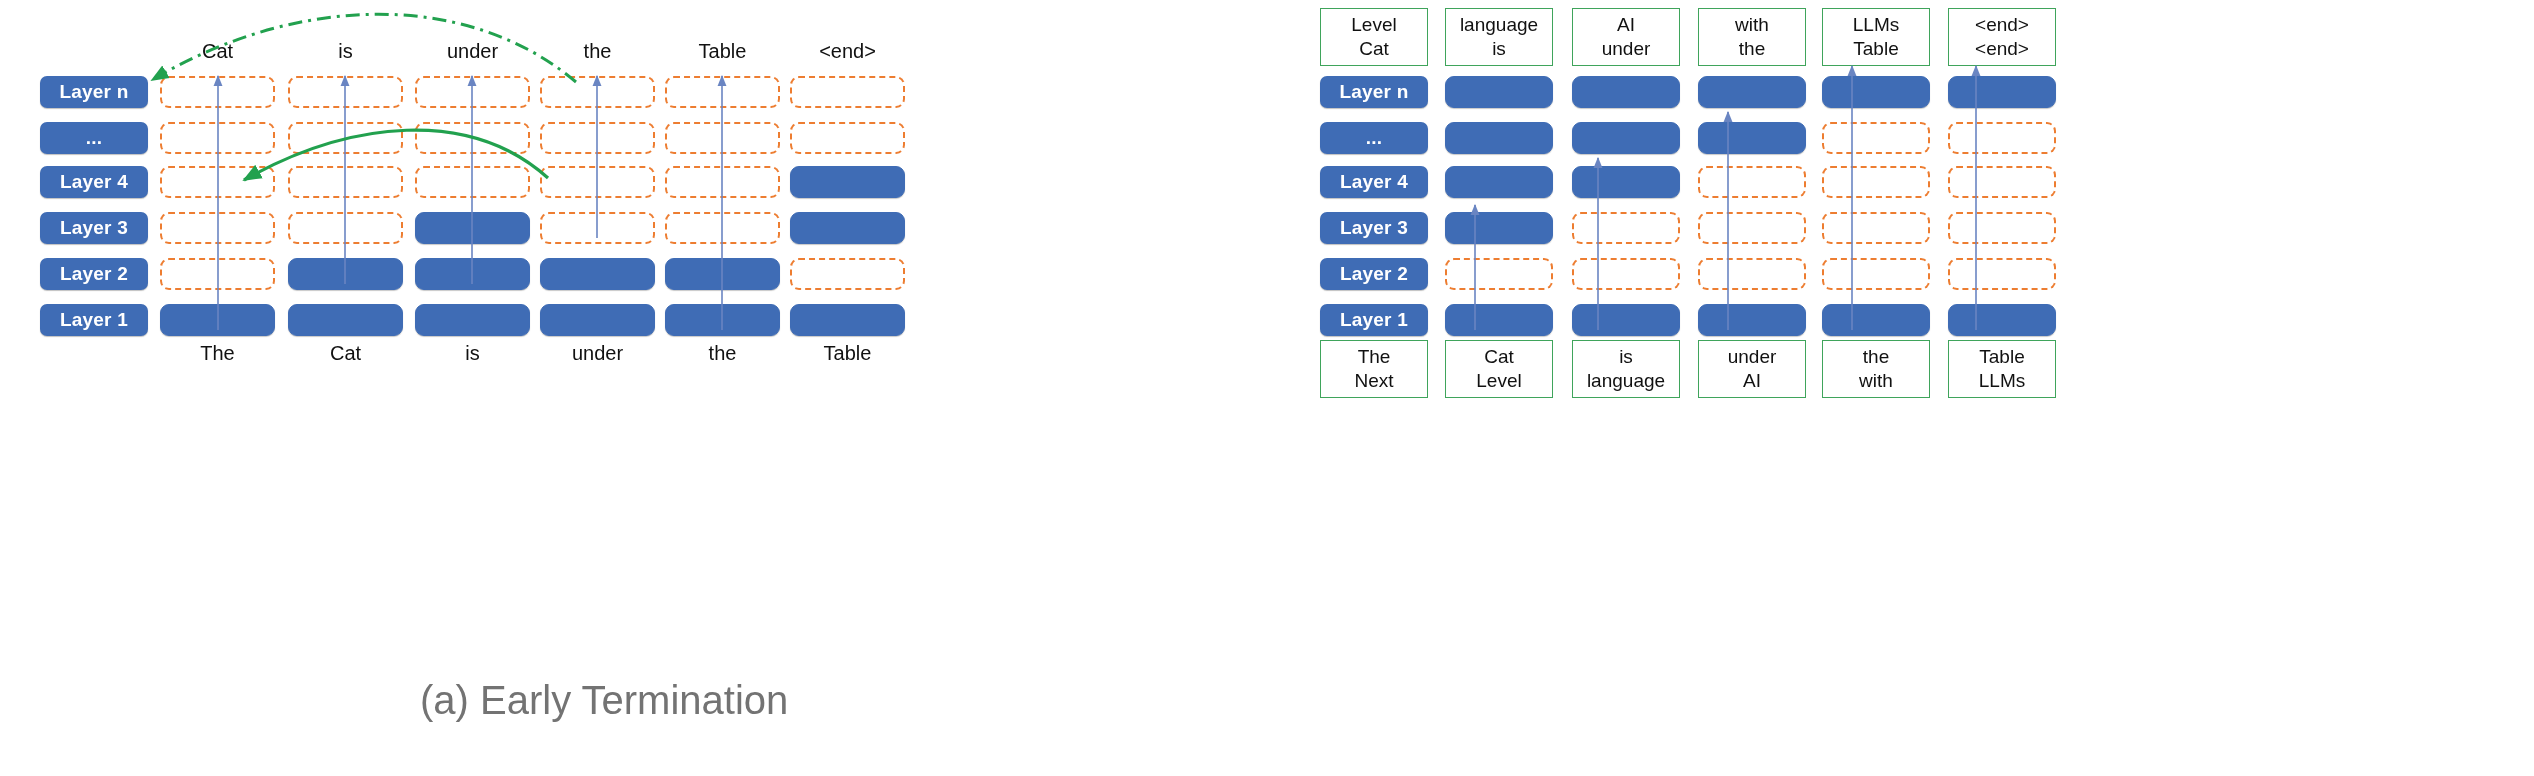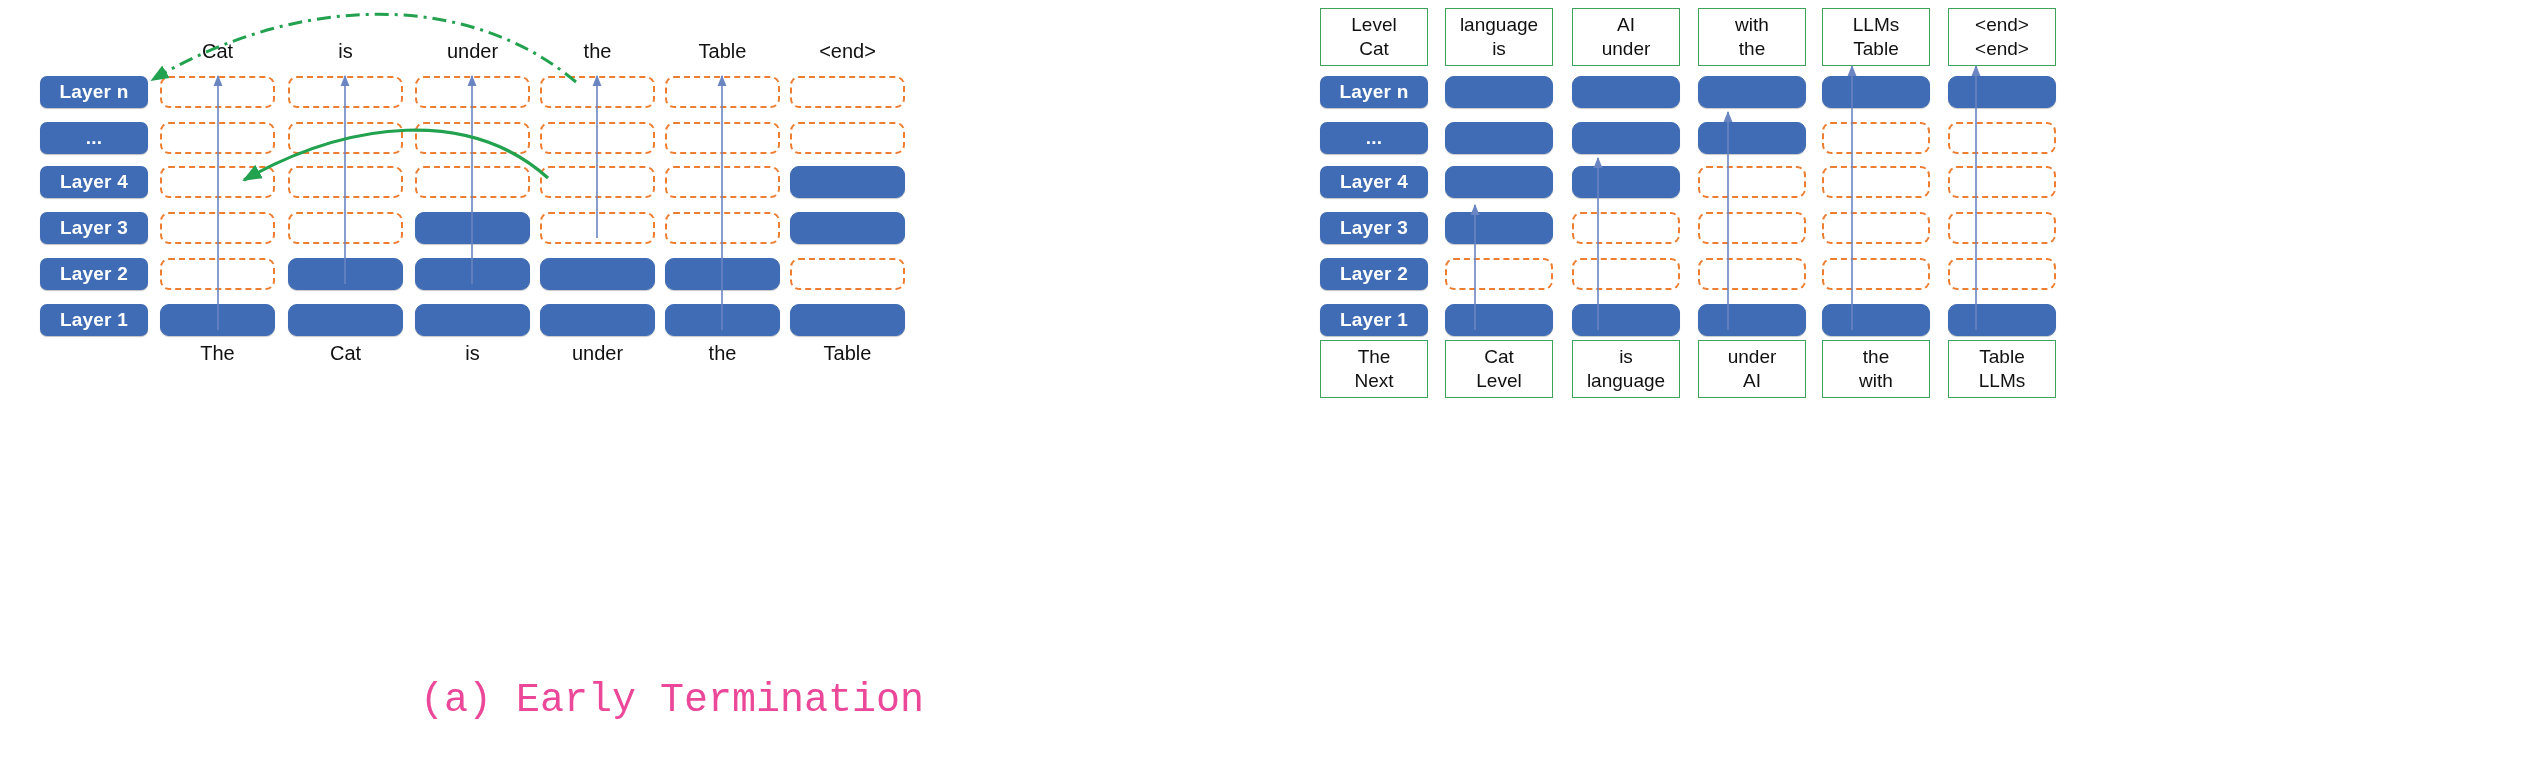--- a/index.html
+++ b/index.html
@@ -32,22 +32,22 @@
 
   
   .tokbox{
     position:absolute;border:1.6px solid #3fa45b;background:#fff;box-sizing:border-box;
     display:flex;flex-direction:column;align-items:center;justify-content:space-evenly;
     font-size:19px;color:#111;padding:4px 2px;
   }
   .tokbox span{display:block;line-height:1.15;white-space:nowrap;}
 
   .caption{
-    position:absolute;top:678px;font-family:Liberation Mono, monospace;
-    font-size:40px;color:#ec4899;white-space:nowrap;
+    position:absolute;top:678px;font-family:Liberation Sans, sans-serif;
+    font-size:40px;color:#737373;white-space:nowrap;
   }
   #cap-a{left:420px;}
   #cap-b{left:1795px;}
 
   svg.overlay{position:absolute;left:0;top:0;width:100%;height:100%;pointer-events:none;overflow:visible;}
 </style>
 </head>
 <body>
 
 <div class="figure">

